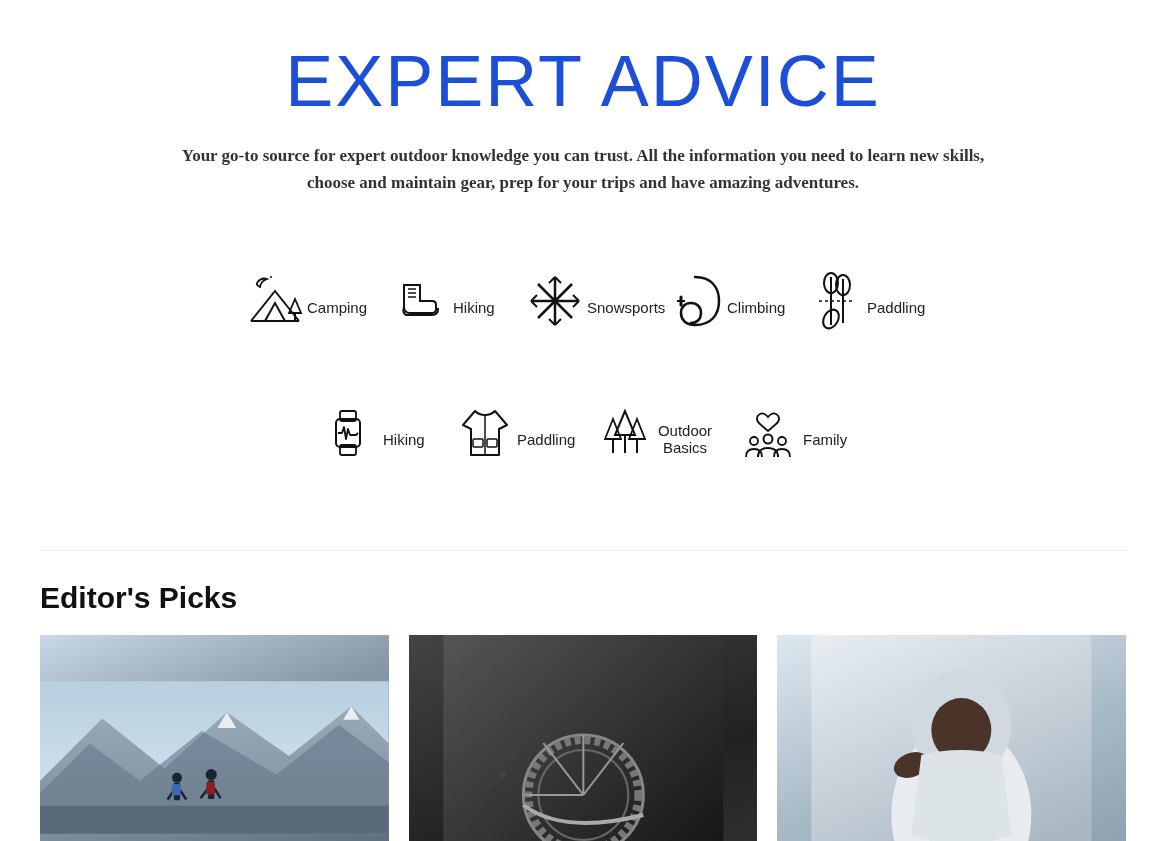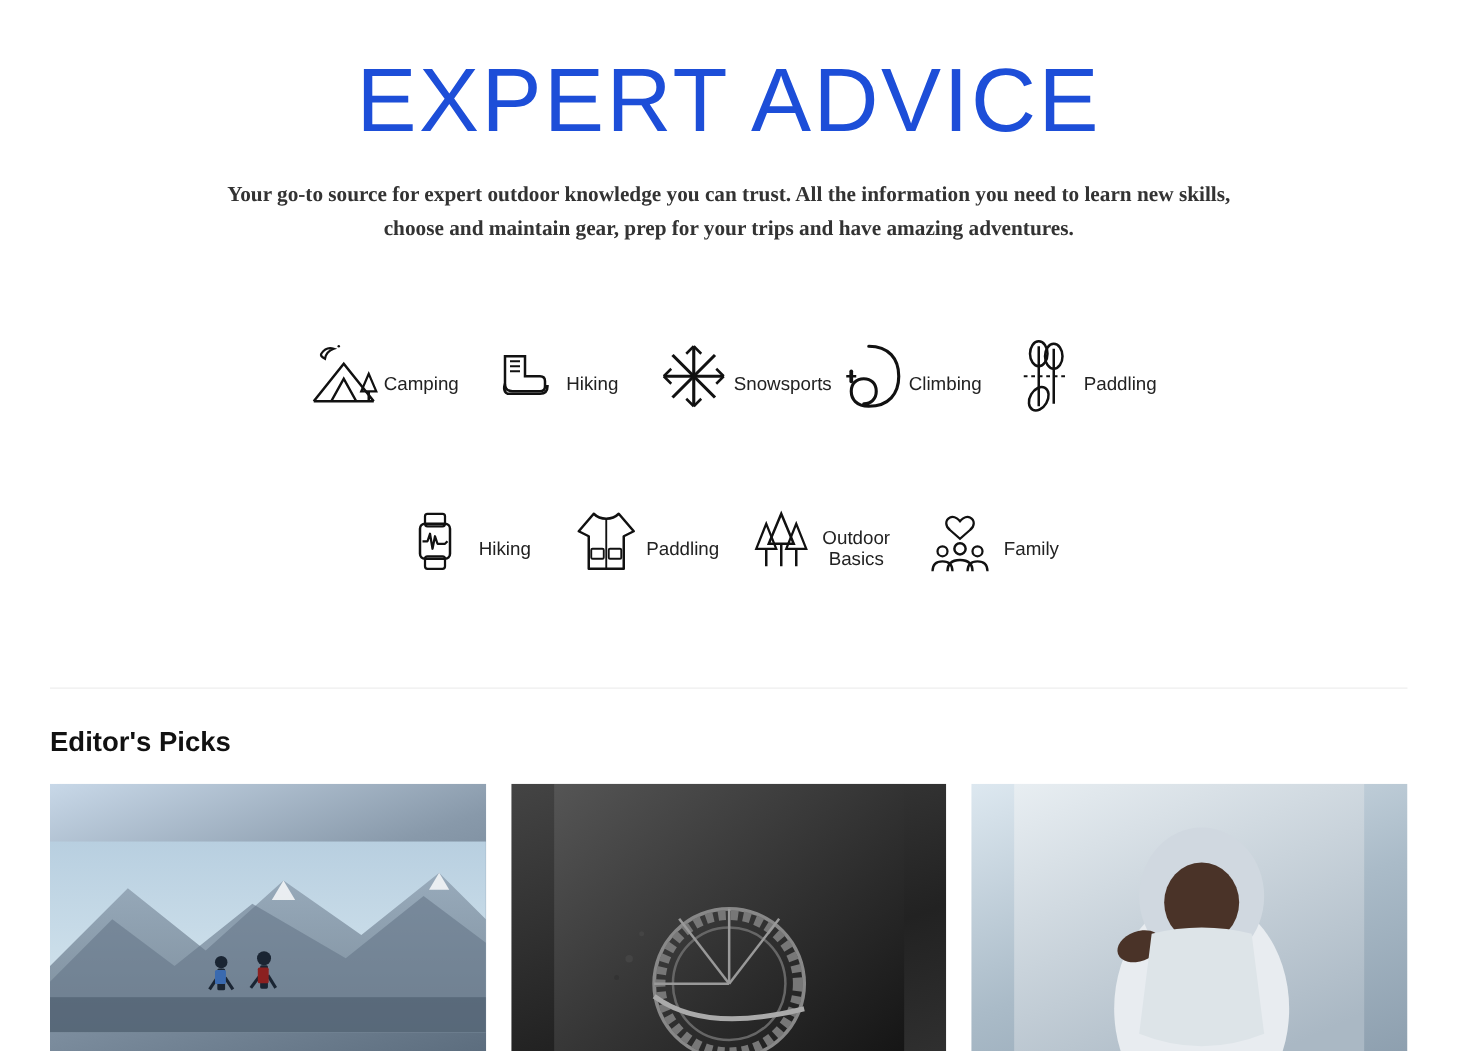--- a/index.html
+++ b/index.html
@@ -75,21 +75,21 @@
     }
 
     
 
     .editors-picks-section {
       border-top: 1px solid #eee;
       padding-top: 30px;
     }
 
     .section-title {
-      font-size: 22px;
+      font-size: 30px;
       font-family: Arial, sans-serif;
       font-weight: bold;
       margin-bottom: 20px;
       color: #111;
     }
 
     .cards-row {
       display: flex;
       gap: 20px;
       align-items: flex-start;

